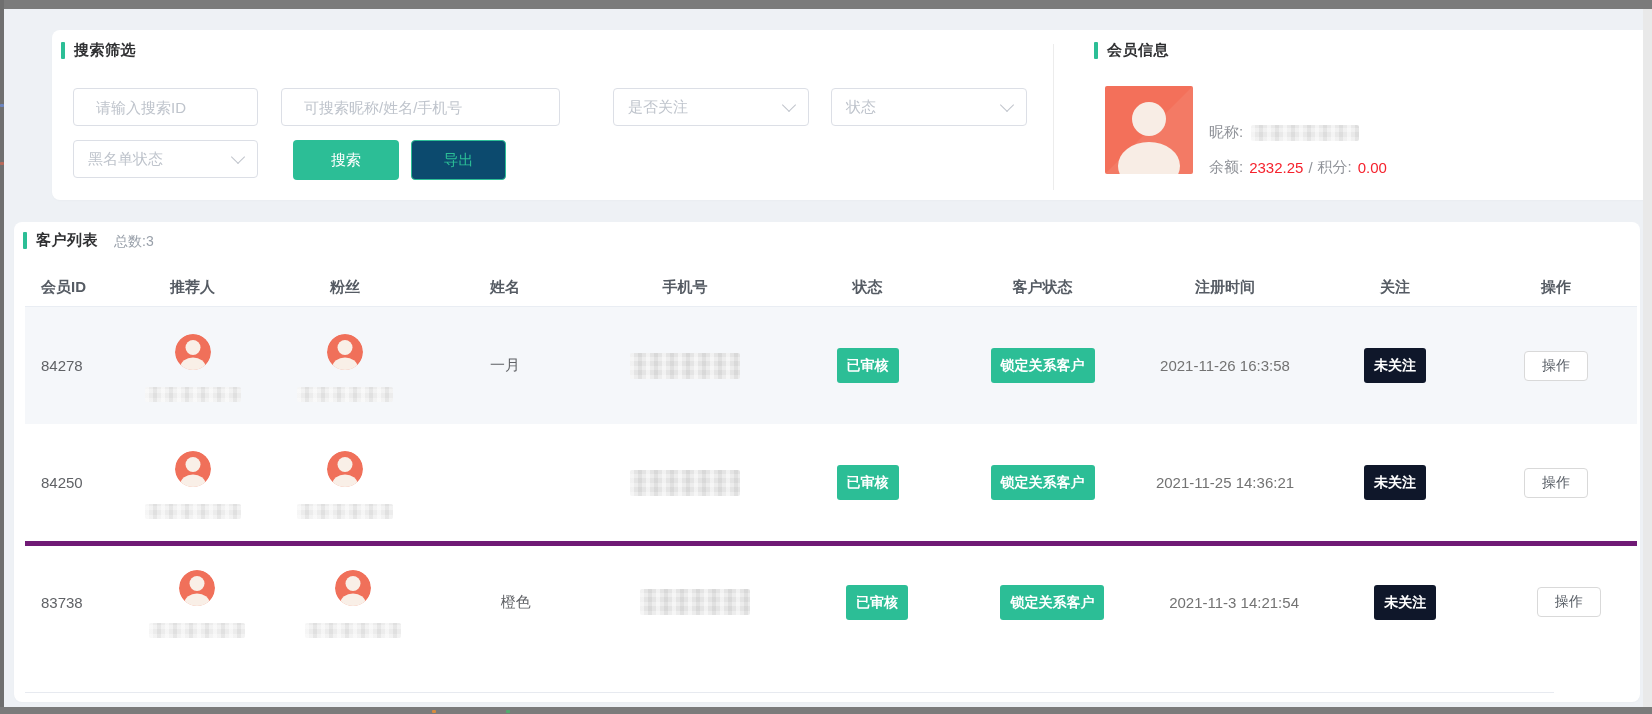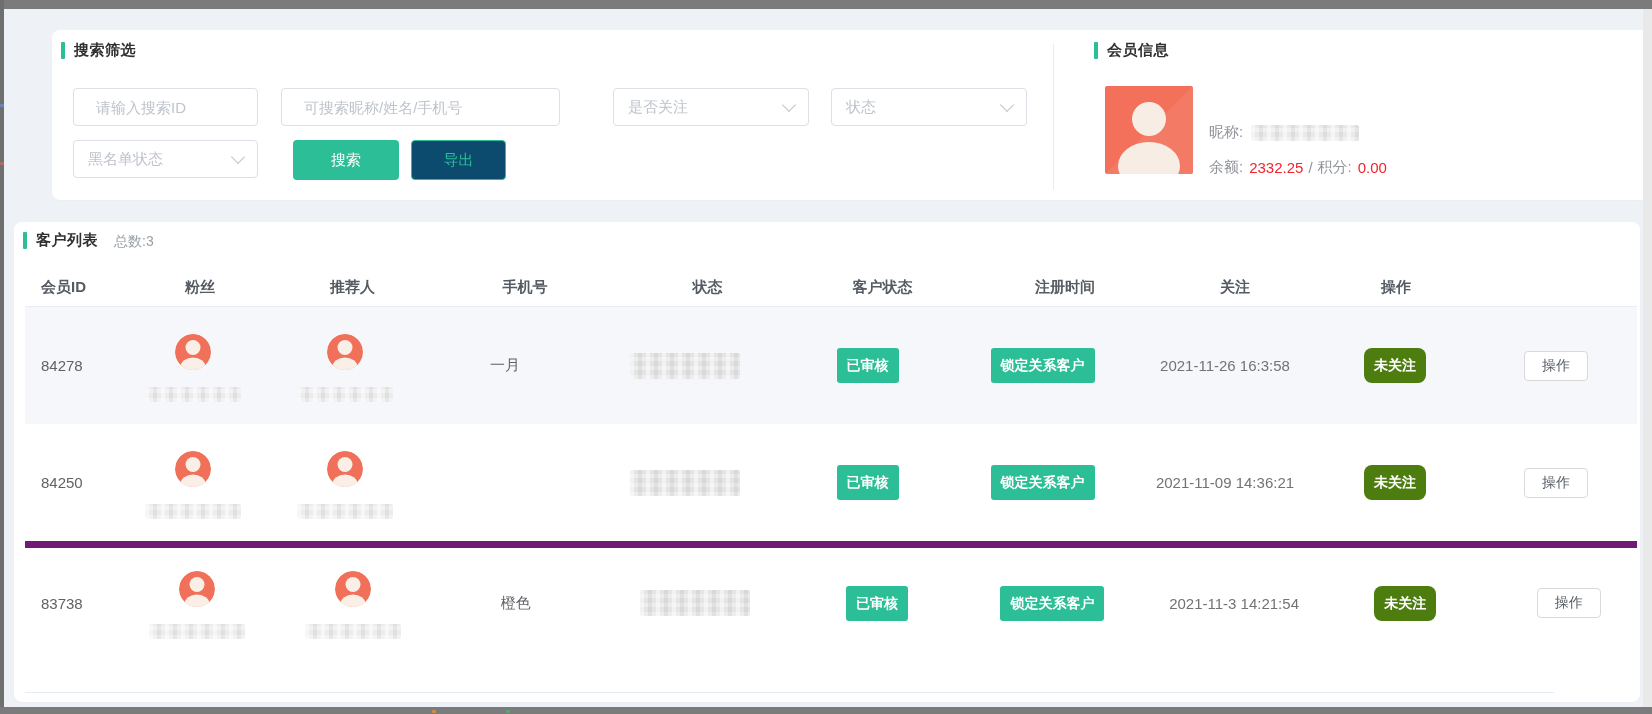--- a/index.html
+++ b/index.html
@@ -77,34 +77,34 @@
   
   .bar-list{left:9px;top:10px;}
   .title-list{left:22px;top:9px;}
   .total{position:absolute;left:100px;top:11px;font-size:14px;color:#99a0aa;}
   .thead{position:absolute;left:11px;top:46px;width:1612px;height:39px;display:flex;align-items:center;
          border-bottom:1px solid #e9edf3;box-sizing:border-box;}
   .thead .cell{color:#555b63;font-weight:600;font-size:15px;}
   .trow{position:absolute;left:11px;width:1612px;height:117px;display:flex;align-items:center;box-sizing:border-box;}
   .r1{top:85px;background:#f5f7fa;}
   .r2{top:202px;background:#fff;}
-  .r3{top:319px;background:#fff;border-top:7px solid #701a75;gap:28px;}
+  .r3{top:319px;background:#fff;border-top:5px solid #701a75;gap:28px;}
   .cell{display:flex;align-items:center;justify-content:center;box-sizing:border-box;height:100%;}
   .c1{width:95px;justify-content:flex-start;padding-left:16px;}
   .c2{width:145px;}.c3{width:160px;}.c4{width:160px;}.c5{width:200px;}
   .c6{width:165px;}.c7{width:185px;}.c8{width:180px;}.c9{width:160px;}.c10{width:162px;}
   .id-text,.name-text{color:#606266;font-size:15px;}
   .time-text{color:#737373;font-size:15px;}
   .avatar-stack{display:flex;flex-direction:column;align-items:center;margin-top:4px;}
   .avatar36{width:36px;height:36px;border-radius:50%;overflow:hidden;flex:none;}
   .name-mosaic{width:96px;height:15px;margin-top:17px;background-color:#ececec;}
   .phone-mosaic{width:110px;height:26px;background-color:#e4e4e4;}
   .badge{height:27px;line-height:27px;padding:4px 10px;border-radius:3px;color:#fff;font-size:14px;font-weight:bold;white-space:nowrap;}
   .badge-green{background:#2cbe96;}
-  .badge-gray{background:#4d7c0f;border-radius:8px;}
+  .badge-gray{background:#0f172a;}
   .op-btn{width:64px;height:30px;background:#fff;border:1px solid #d9d9d9;border-radius:4px;color:#555b63;
           font-size:14px;cursor:pointer;font-family:"Liberation Sans","DejaVu Sans",sans-serif;}
   .bottom-divider{position:absolute;left:11px;top:470px;width:1529px;height:1px;background:#e7eaf0;}
 </style>
 </head>
 <body>
 
 <div class="edge-top"></div>
 <div class="edge-left"></div>
 <div class="edge-bottom"></div>
@@ -164,22 +164,23 @@
   </div>
 </section>
 
 <section class="card card-list">
   <span class="accent-bar bar-list"></span>
   <span class="sec-title title-list">客户列表</span>
   <span class="total">总数:3</span>
 
   <div class="thead">
     <div class="cell c1">会员ID</div>
+    <div class="cell c2">推荐人</div>
     <div class="cell c3">粉丝</div>
-    <div class="cell c2">推荐人</div>
+    <div class="cell c4">姓名</div>
     <div class="cell c5">手机号</div>
     <div class="cell c6">状态</div>
     <div class="cell c7">客户状态</div>
     <div class="cell c8">注册时间</div>
     <div class="cell c9">关注</div>
     <div class="cell c10">操作</div>
   </div>
 
   <div class="trow r1">
     <div class="cell c1">
@@ -258,21 +259,21 @@
     <div class="cell c5">
         <span class="mosaic phone-mosaic"></span>
       </div>
     <div class="cell c6">
         <span class="badge badge-green">已审核</span>
       </div>
     <div class="cell c7">
         <span class="badge badge-green">锁定关系客户</span>
       </div>
     <div class="cell c8">
-        <span class="time-text">2021-11-09 14:36:21</span>
+        <span class="time-text">2021-11-25 14:36:21</span>
       </div>
     <div class="cell c9">
         <span class="badge badge-gray">未关注</span>
       </div>
     <div class="cell c10">
         <button class="op-btn">操作</button>
       </div>
   </div>
 
   <div class="trow r3">

